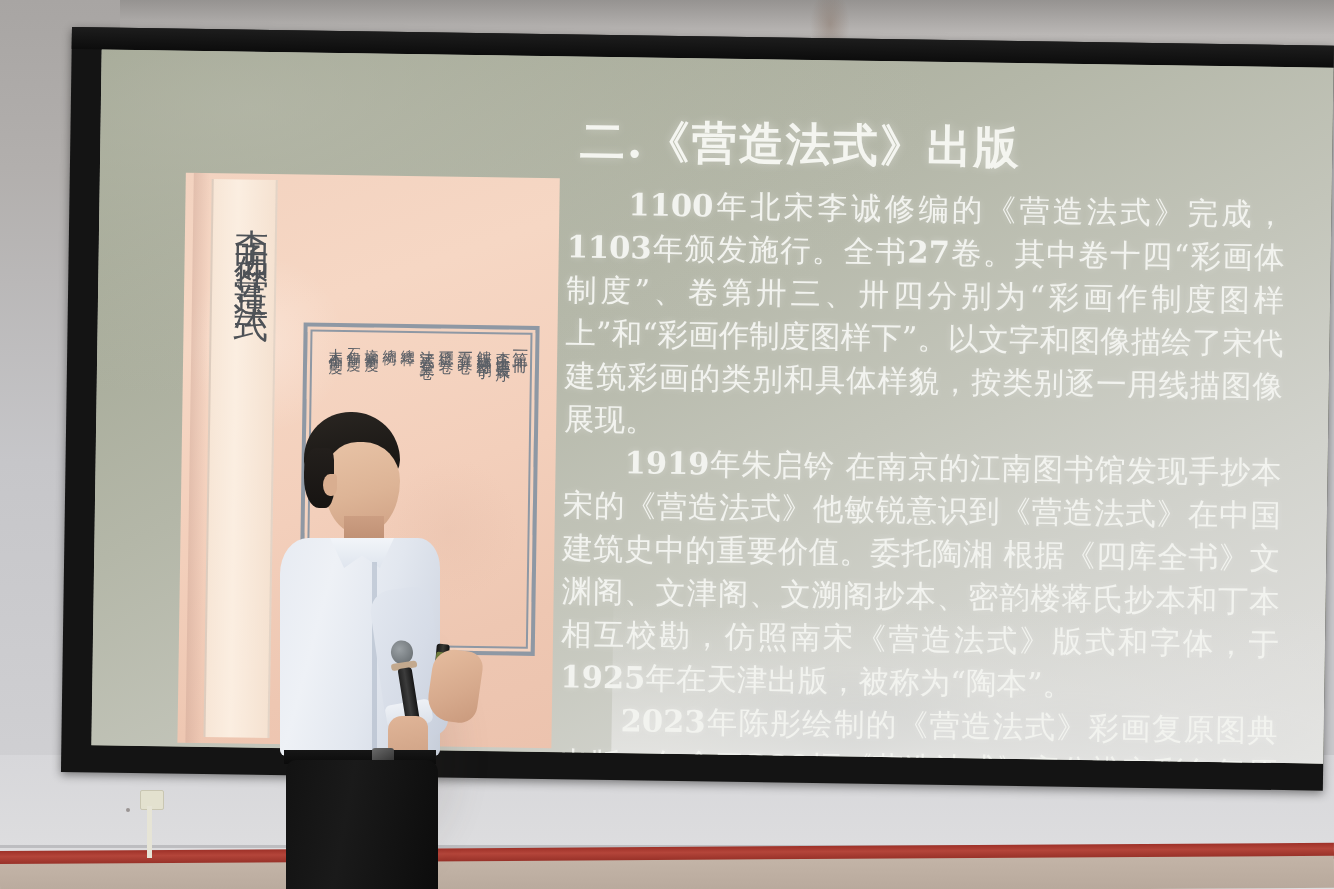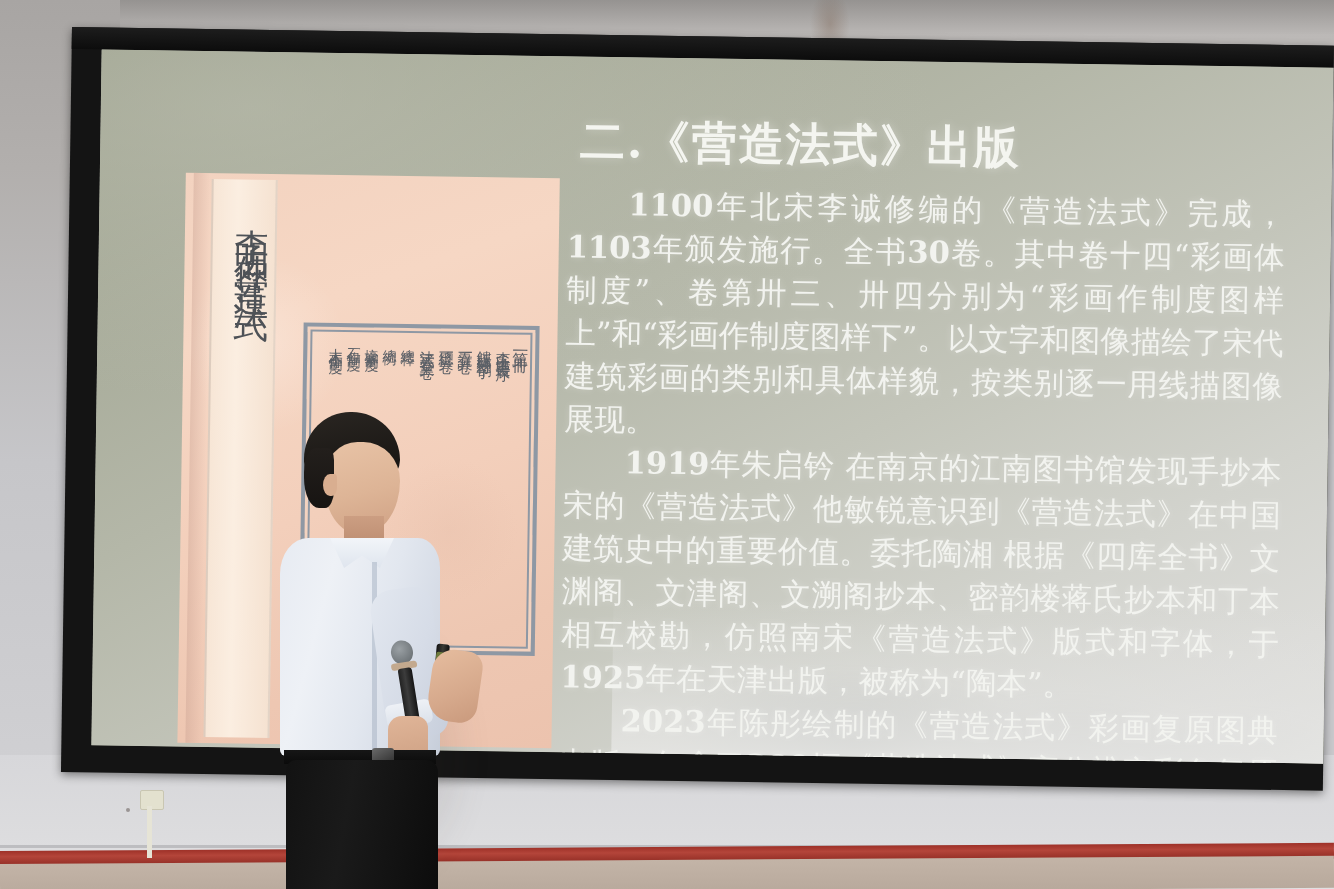--- a/index.html
+++ b/index.html
@@ -467,21 +467,21 @@
             <span class="book-col">法式卷一至卷</span>
             <span class="book-col small">總釋</span>
             <span class="book-col small">總例</span>
             <span class="book-col small">壕寨制度</span>
             <span class="book-col small">石作制度</span>
             <span class="book-col small">大木作制度</span>
           </div>
         </div>
 
         <div class="slide-body">
-          <p><b>1100</b>年北宋李诚修编的《营造法式》完成，<b>1103</b>年颁发施行。全书<b>30</b>卷。其中卷十四“彩画体制度”、卷第卅三、卅四分别为“彩画作制度图样上”和“彩画作制度图样下”。以文字和图像描绘了宋代建筑彩画的类别和具体样貌，按类别逐一用线描图像展现。</p>
+          <p><b>1100</b>年北宋李诚修编的《营造法式》完成，<b>1103</b>年颁发施行。全书<b>27</b>卷。其中卷十四“彩画体制度”、卷第卅三、卅四分别为“彩画作制度图样上”和“彩画作制度图样下”。以文字和图像描绘了宋代建筑彩画的类别和具体样貌，按类别逐一用线描图像展现。</p>
           <p><b>1919</b>年朱启钤 在南京的江南图书馆发现手抄本宋的《营造法式》他敏锐意识到《营造法式》在中国建筑史中的重要价值。委托陶湘 根据《四库全书》文渊阁、文津阁、文溯阁抄本、密韵楼蒋氏抄本和丁本相互校勘，仿照南宋《营造法式》版式和字体，于<b>1925</b>年在天津出版，被称为“陶本”。</p>
           <p><b>2023</b>年陈彤绘制的《营造法式》彩画复原图典出版，包含了<b>200</b>幅《营造法式》高分辨率彩色复原图，再现风雅宋韵。</p>
         </div>
 
       </div>
     </div>
   </div>
 
   <div id="presenter">
     <div class="p-shadow"></div>

